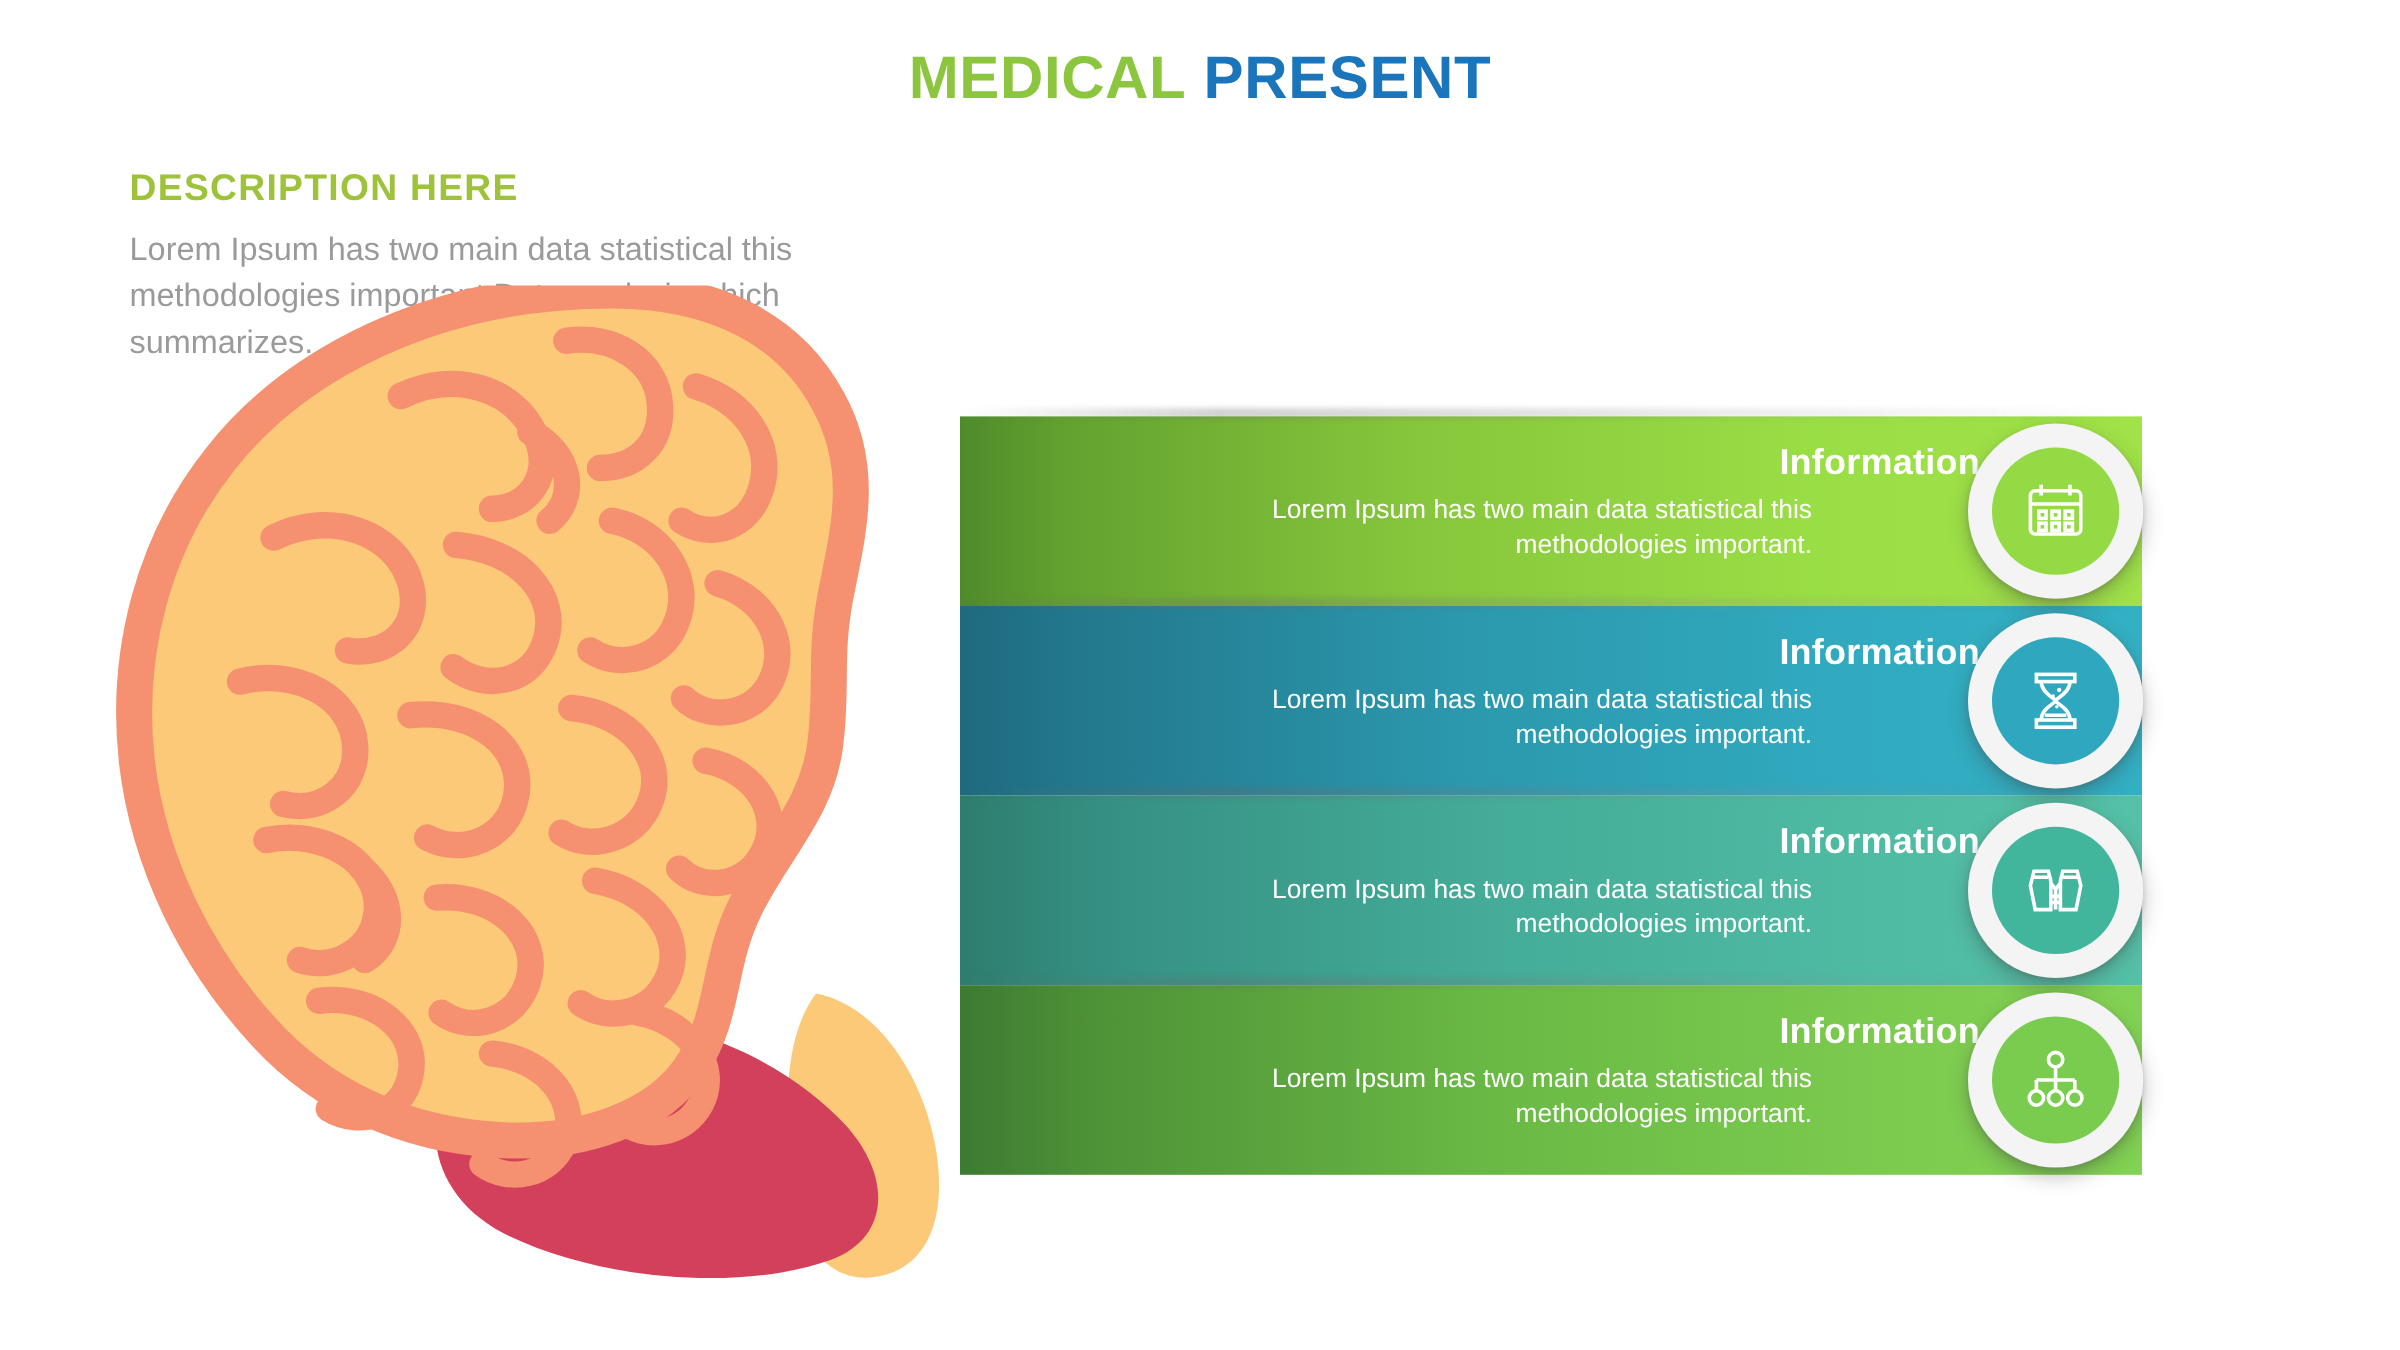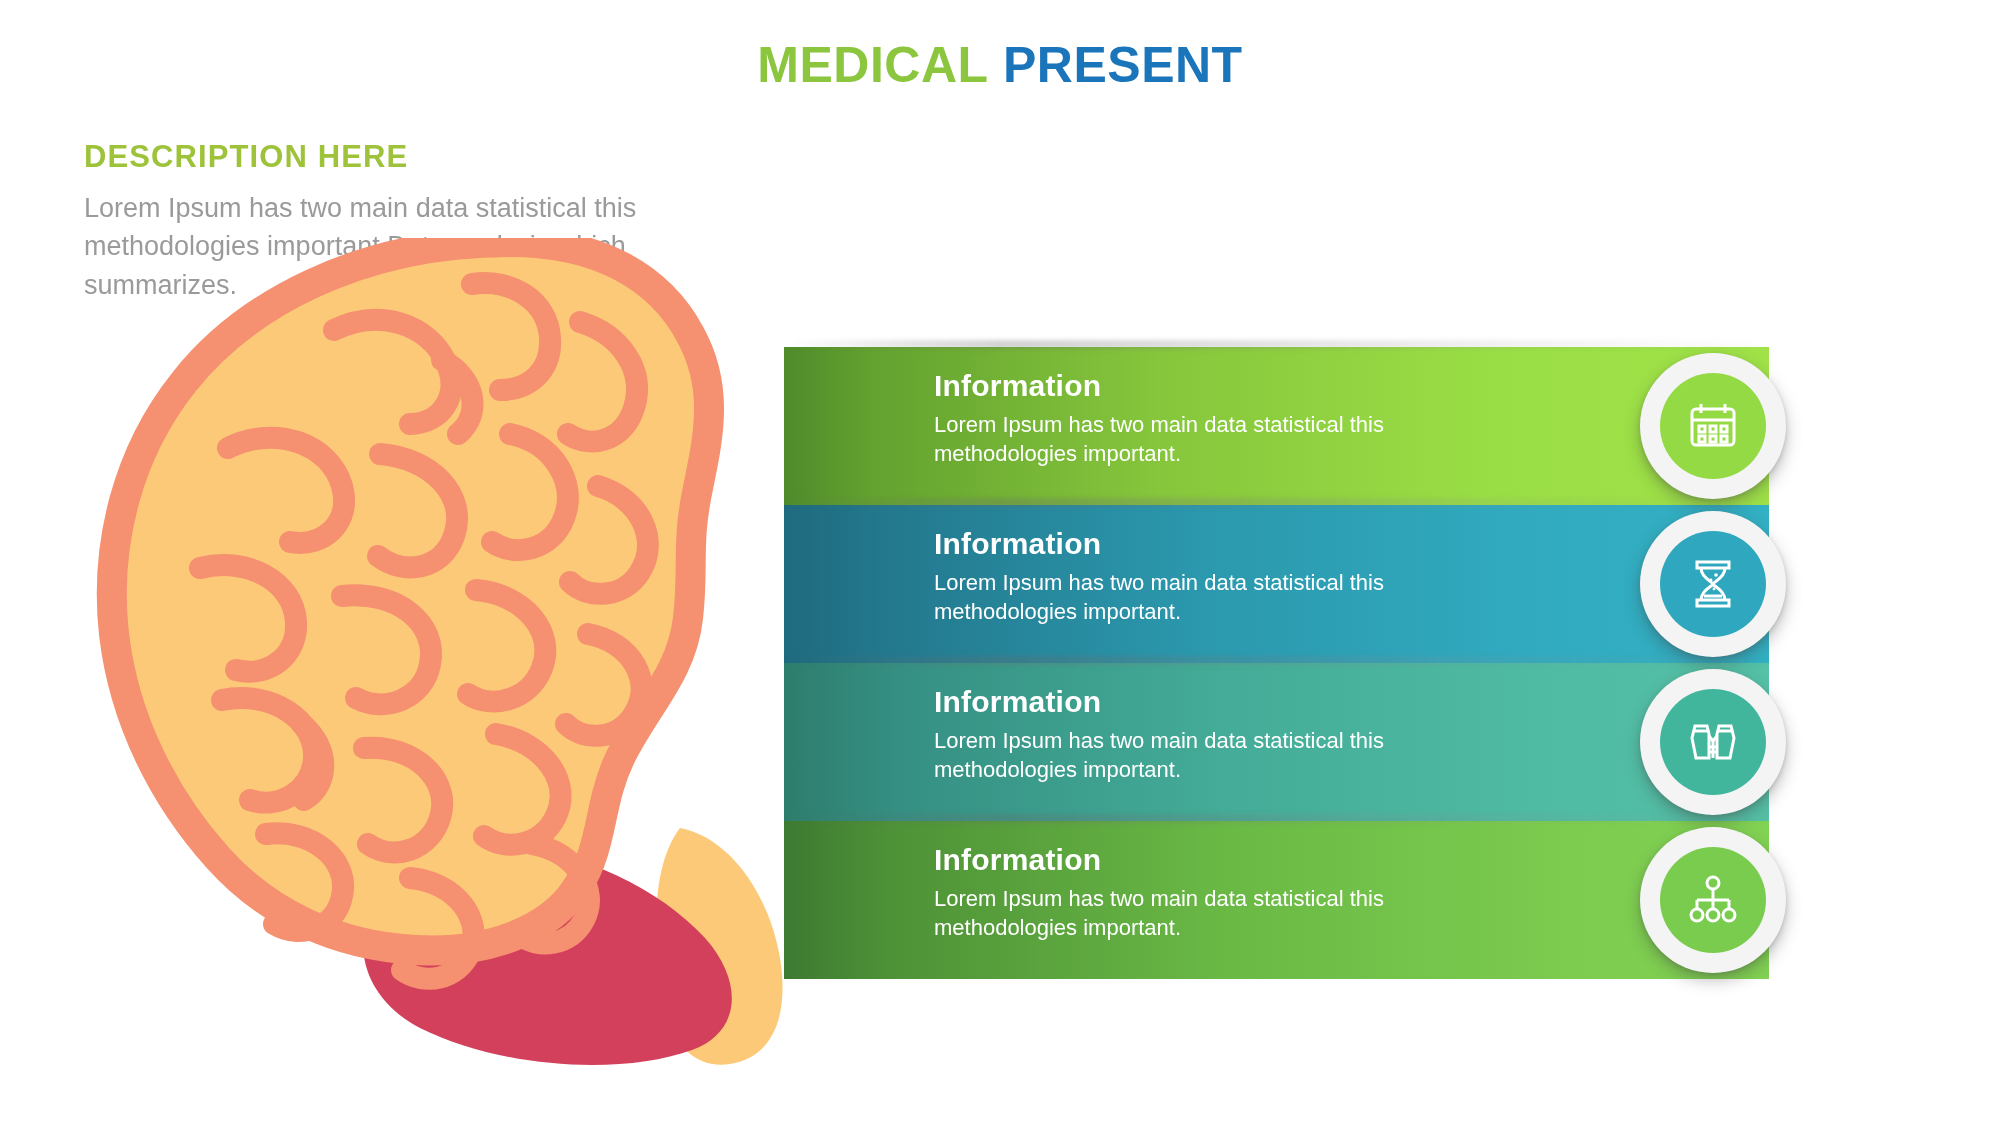--- a/index.html
+++ b/index.html
@@ -46,21 +46,21 @@
   .subtitle {
     margin: 8px 0 0 0;
     font-size: 19px;
     color: #5e6063;
     font-weight: 400;
   }
 
   
   .desc-block {
     position: absolute;
-    left: 84px;
+    left: 108px;
     top: 126px;
     width: 720px;
   }
   .desc-title {
     font-size: 31px;
     font-weight: bold;
     color: #9ec33b;
     letter-spacing: 1.1px;
     margin: 0 0 14px 0;
   }
@@ -85,24 +85,25 @@
   
   .bars {
     position: absolute;
     left: 0;
     top: 0;
     width: 2000px;
     height: 1125px;
   }
   .bar {
     position: absolute;
-    left: 784px;
+    left: 800px;
     width: 985px;
     height: 158px;
     display: block;
+    text-align: right;
   }
   .bar-shadow {
     position: absolute;
     left: 0;
     top: -7px;
     width: 985px;
     height: 9px;
     background: linear-gradient(to right, rgba(90,90,90,0.0) 0%, rgba(105,105,105,0.30) 22%, rgba(140,140,140,0.16) 65%, rgba(160,160,160,0.0) 100%);
     filter: blur(2px);
   }

